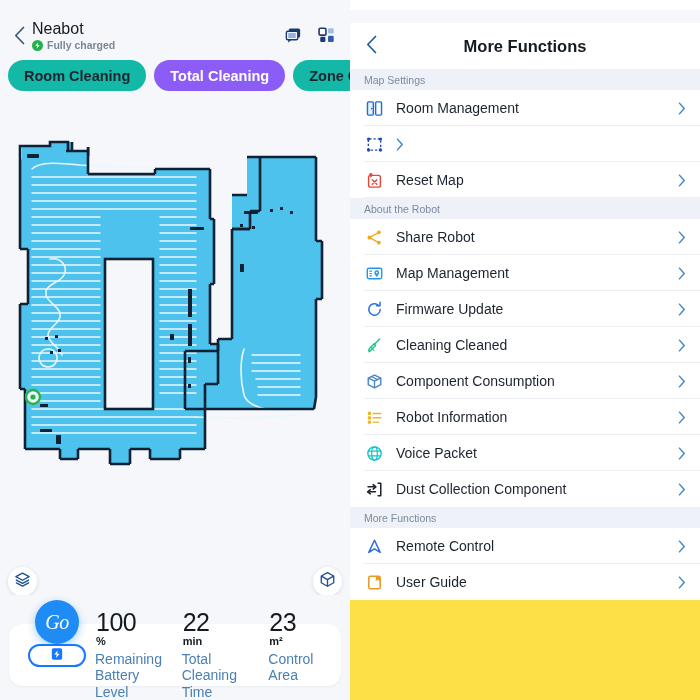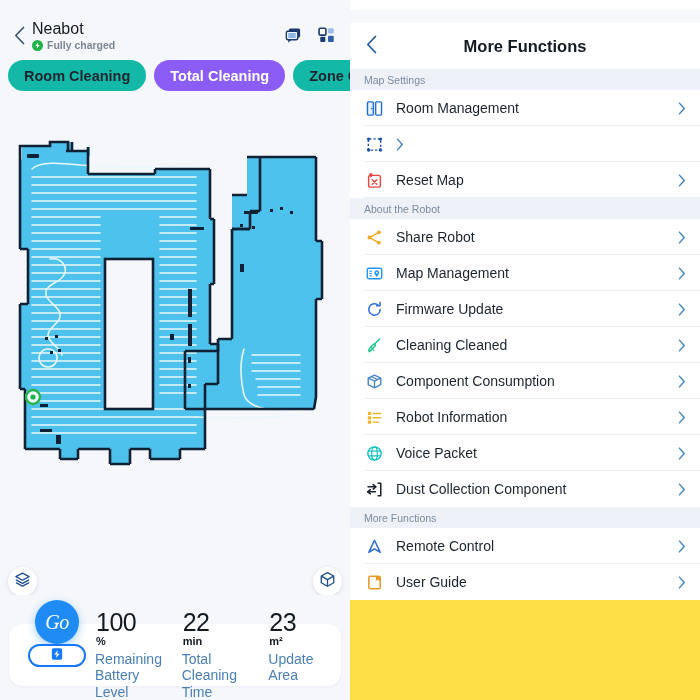--- a/index.html
+++ b/index.html
@@ -400,21 +400,21 @@
               <span class="stat-num">22</span>
               <span class="stat-unit">min</span>
             </div>
             <div class="stat-label">Total Cleaning Time</div>
           </div>
           <div class="stat-block">
             <div class="stat-val">
               <span class="stat-num">23</span>
               <span class="stat-unit">m²</span>
             </div>
-            <div class="stat-label">Update Area</div>
+            <div class="stat-label">Control Area</div>
           </div>
         </div>
       </div>
 
       <div class="go-btn">
         <span class="go-label">Go</span>
       </div>
       <div class="batt-pill">
         <span>
           <svg width="16" height="16" viewBox="0 0 18 18" fill="none">

